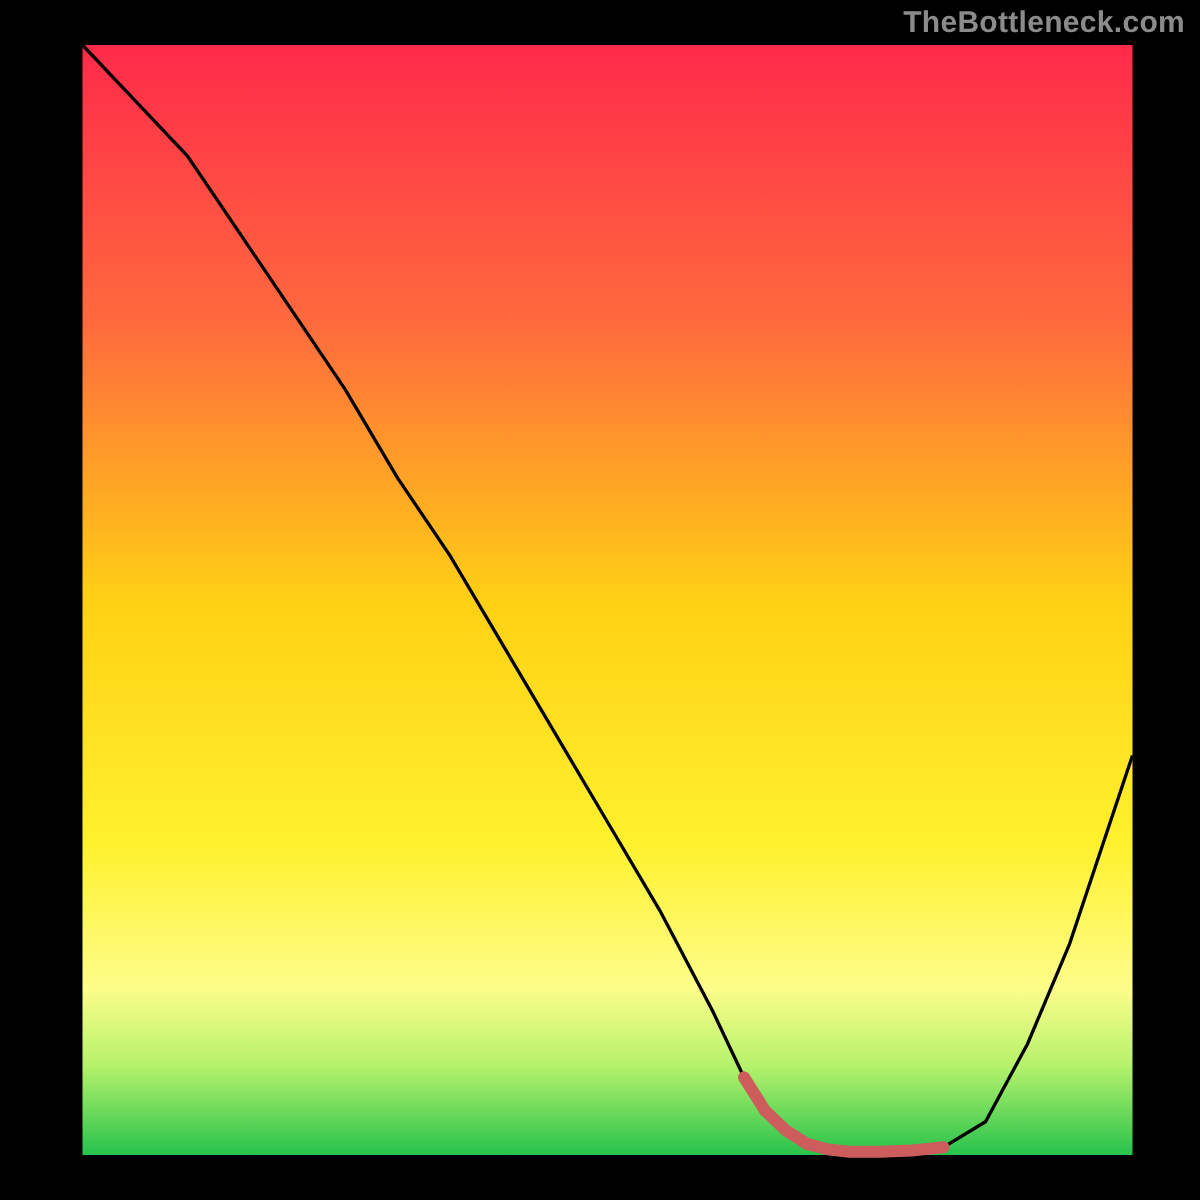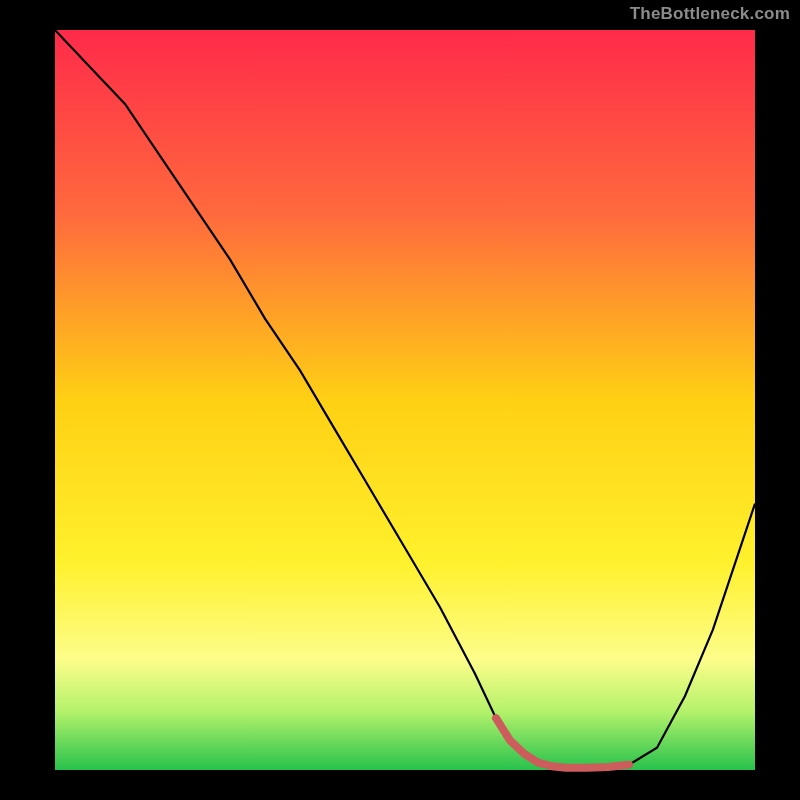--- a/index.html
+++ b/index.html
@@ -15,21 +15,21 @@
     width: 800px;
     height: 800px;
     background: #000;
   }
   .watermark {
     position: absolute;
     top: 4px;
     right: 10px;
     color: #8b8b8b;
     font-family: Arial, Helvetica, sans-serif;
-    font-size: 17px;
+    font-size: 20px;
     font-weight: bold;
     letter-spacing: 0.2px;
     text-align: center;
     user-select: none;
   }
   svg {
     position: absolute;
     left: 0;
     top: 0;
   }

